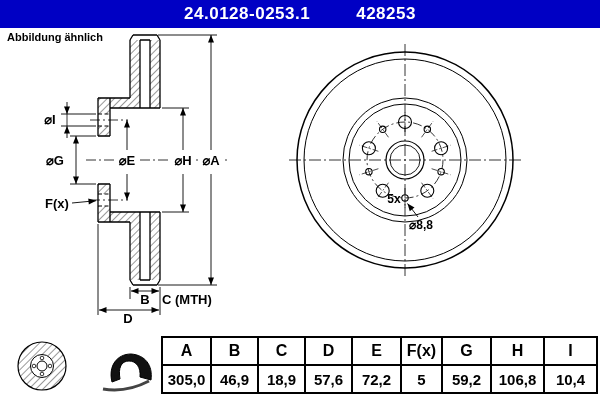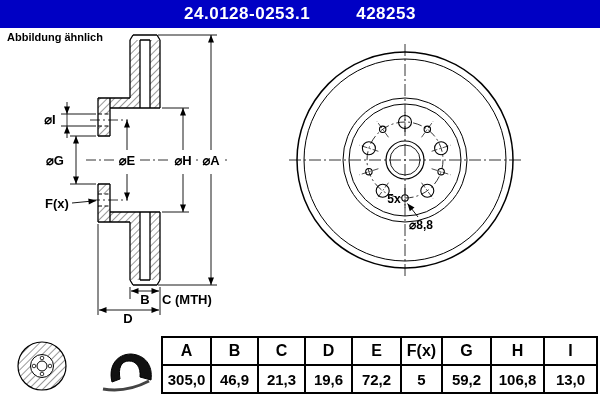--- a/index.html
+++ b/index.html
@@ -178,22 +178,22 @@
     <th>D</th>
     <th>E</th>
     <th>F(x)</th>
     <th>G</th>
     <th>H</th>
     <th>I</th>
   </tr>
   <tr>
     <td>305,0</td>
     <td>46,9</td>
-    <td>21,3</td>
-    <td>19,6</td>
+    <td>18,9</td>
+    <td>57,6</td>
     <td>72,2</td>
     <td>5</td>
     <td>59,2</td>
     <td>106,8</td>
-    <td>13,0</td>
+    <td>10,4</td>
   </tr>
 </tbody>
   </table>
 
 </body></html>

